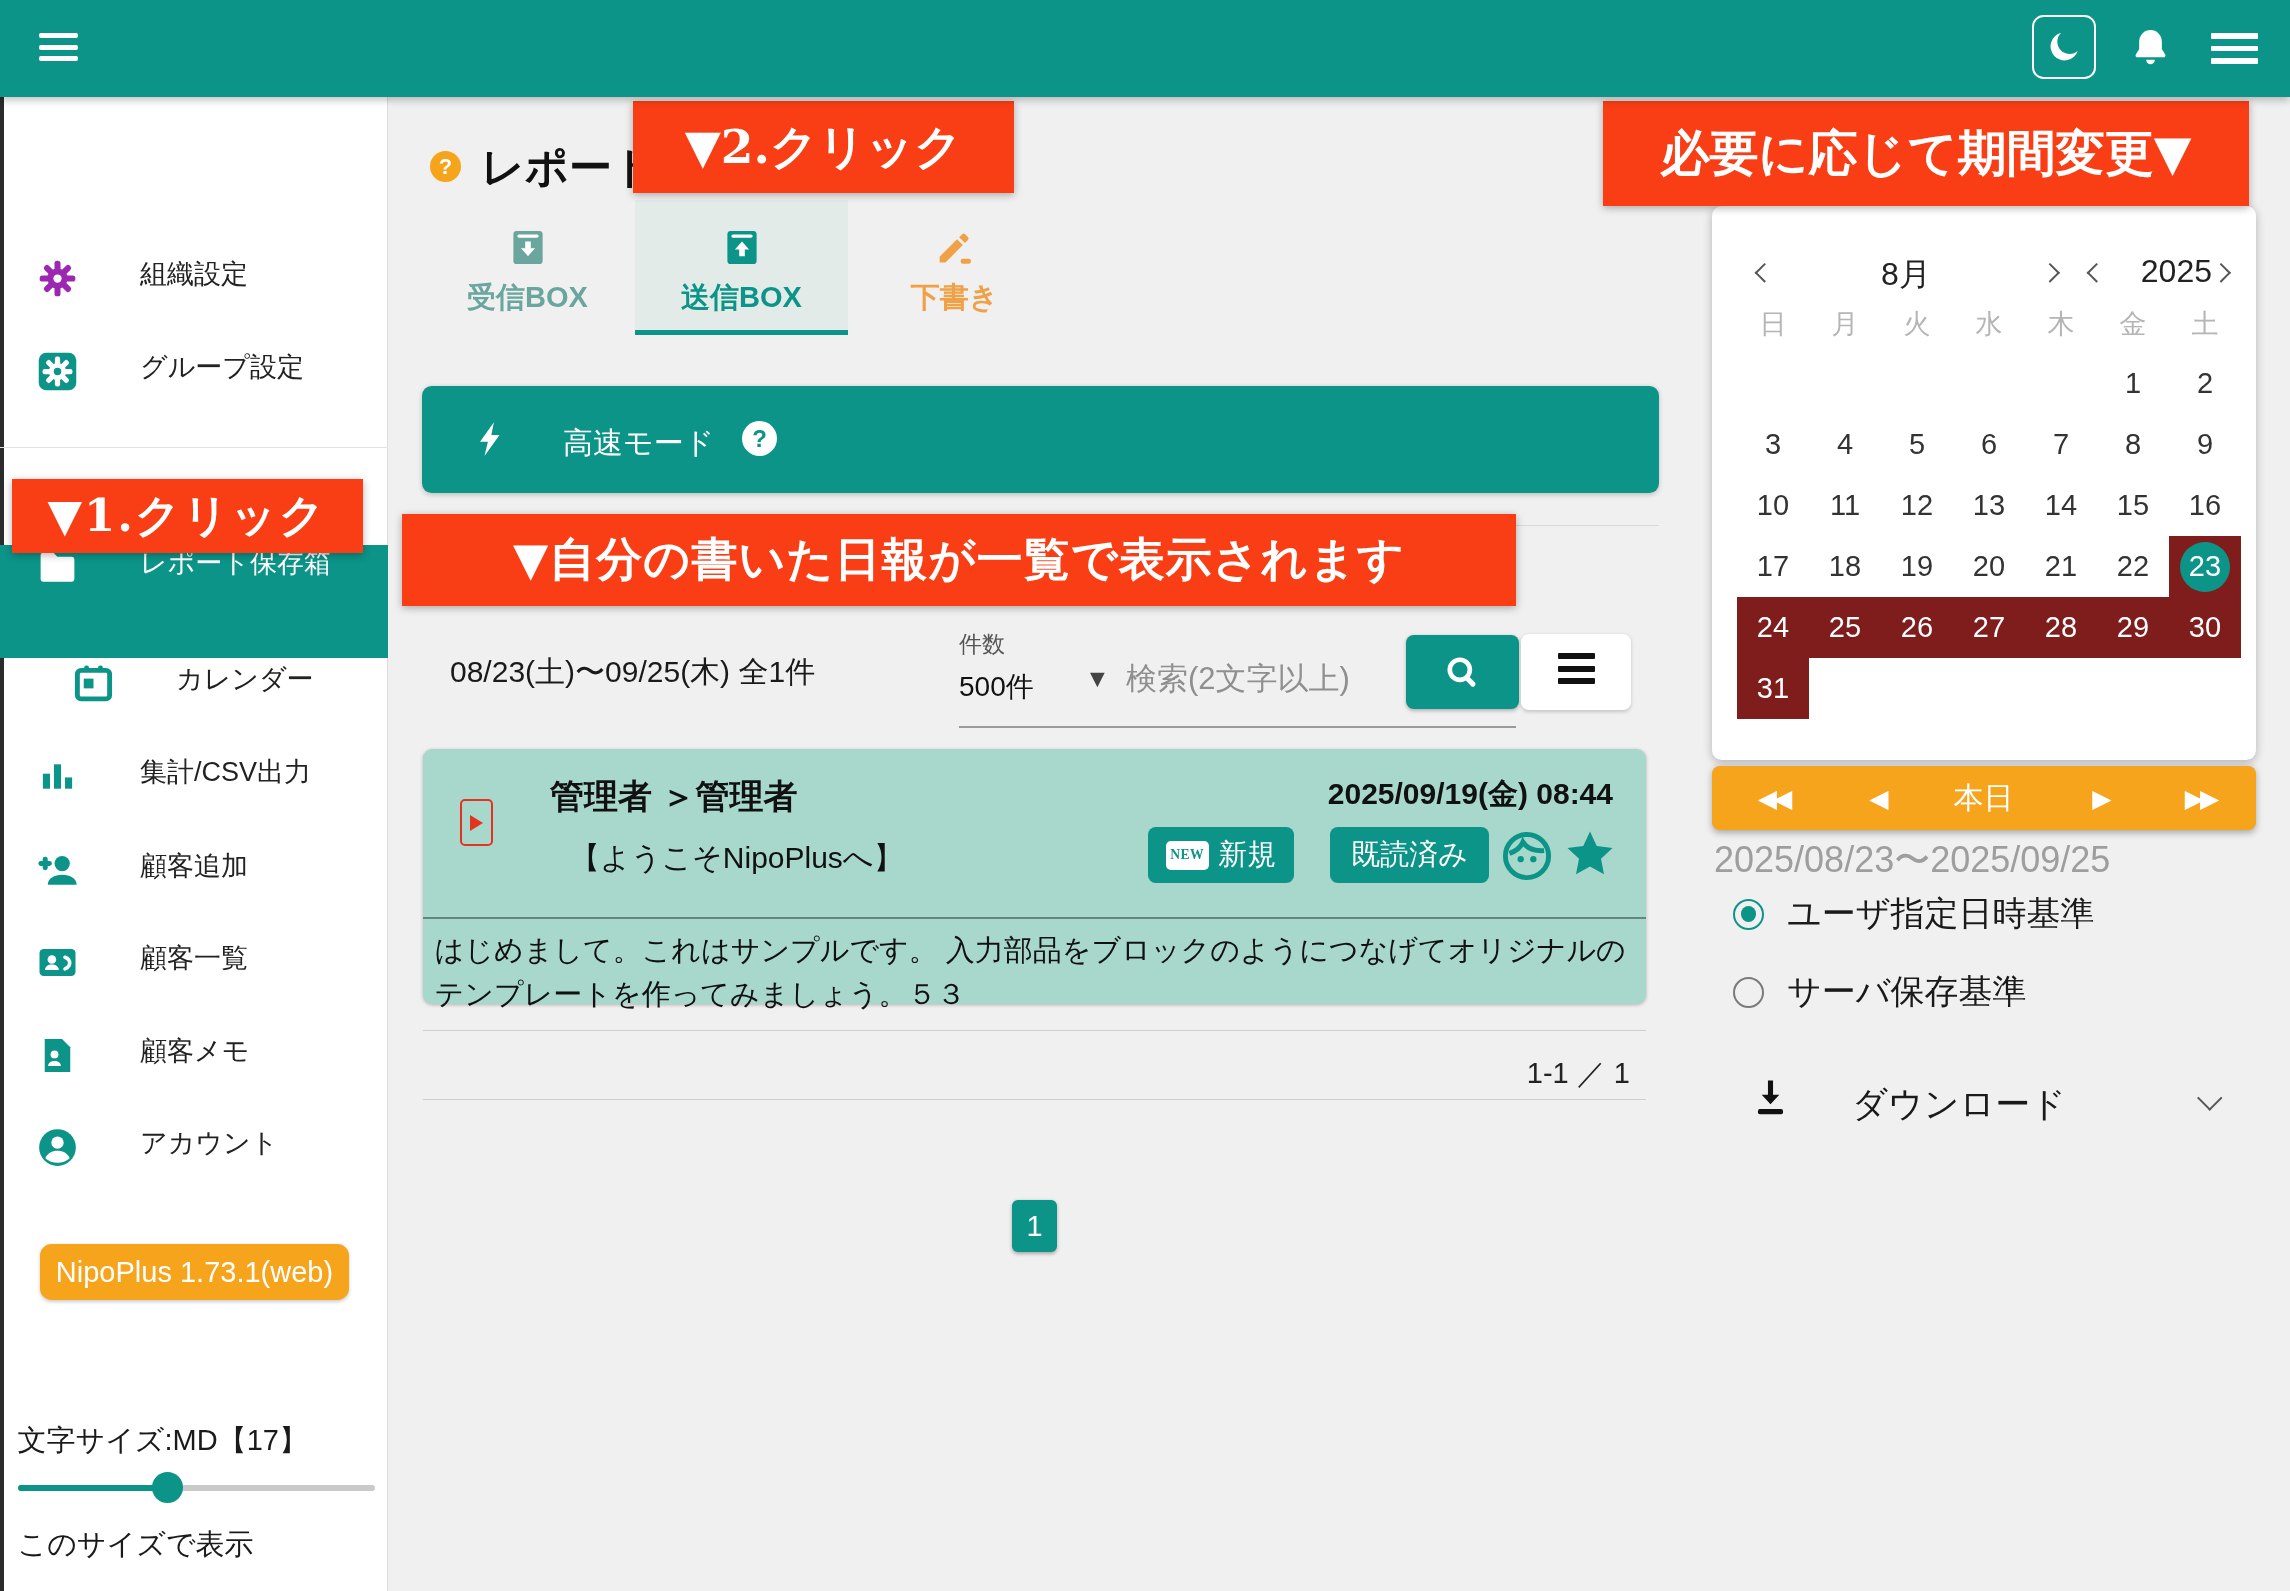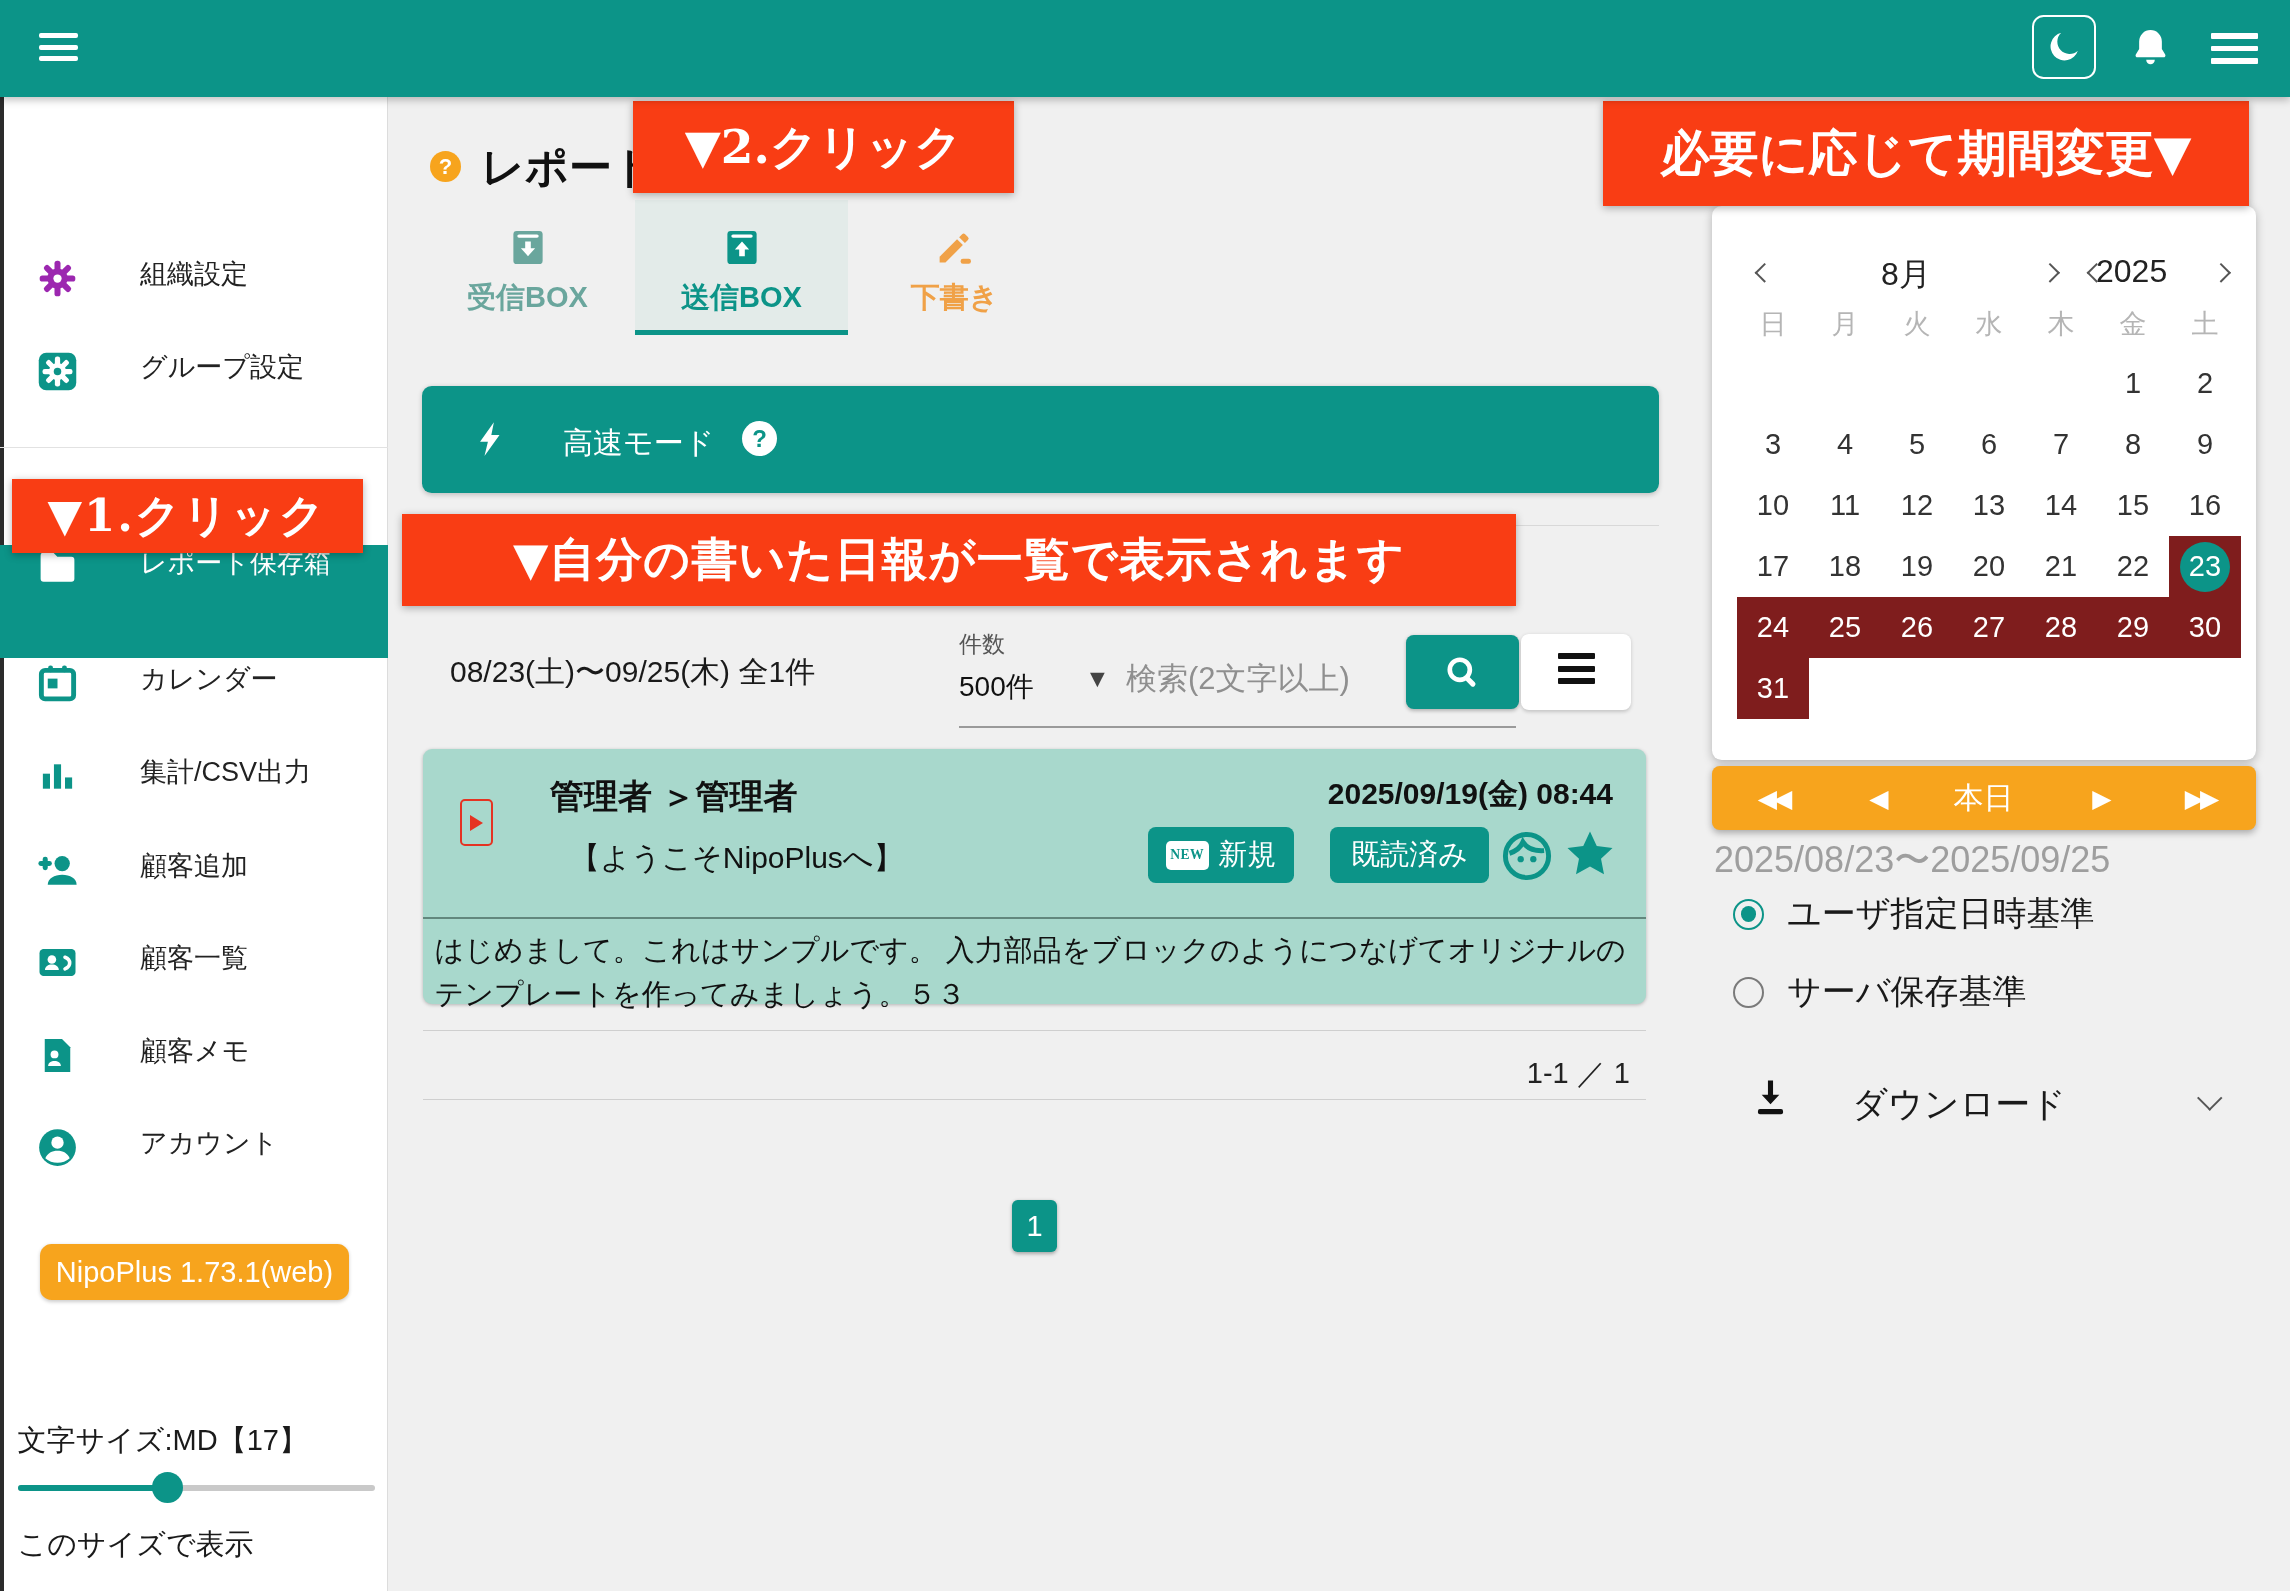--- a/index.html
+++ b/index.html
@@ -84,21 +84,21 @@
   .page-btn { position:absolute; left:1012px; top:1200px; width:45px; height:52px; background:#0c9488; border-radius:5.8px; color:#fff; font-size:29px; display:flex; align-items:center; justify-content:center; box-shadow:0 1.9px 3.9px rgba(0,0,0,.3); cursor:pointer; }
 
   
   .banner-period { position:absolute; left:1603px; top:101px; width:646px; height:105px; font-size:49px; z-index:45; }
   .cal-card { position:absolute; left:1712px; top:206px; width:544px; height:554px; background:#fff; border-radius:9.7px; box-shadow:0 2.9px 9.7px rgba(0,0,0,.25); z-index:10; }
   .chev { display:inline-block; width:13.6px; height:13.6px; border-right:2.9px solid #555; border-bottom:2.9px solid #555; }
   .chev.left { transform:rotate(135deg); }
   .chev.right { transform:rotate(-45deg); }
   .cal-nav-btn { position:absolute; top:49px; width:35px; height:35px; display:flex; align-items:center; justify-content:center; cursor:pointer; }
   .cal-month { position:absolute; left:136px; top:47px; width:116px; text-align:center; font-size:32px; color:#222; }
-  .cal-year { position:absolute; left:384px; top:47px; width:116px; text-align:left; font-size:32px; color:#222; }
+  .cal-year { position:absolute; left:384px; top:47px; width:116px; text-align:right; font-size:32px; color:#222; }
   .cal-weekdays { position:absolute; left:25px; top:97px; display:grid; grid-template-columns:repeat(7,72px); }
   .cal-weekdays div { height:43px; line-height:43px; text-align:center; font-size:27px; color:#b5b5b5; }
   .cal-days { position:absolute; left:25px; top:147px; display:grid; grid-template-columns:repeat(7,72px); grid-auto-rows:61px; }
   .cal-cell { position:relative; display:flex; align-items:center; justify-content:center; font-size:29px; color:#333; cursor:pointer; }
   .cal-cell.range { background:#7f1d1d; color:#fff; }
   .cal-cell.selected .circ { position:absolute; width:50px; height:50px; background:#0c9488; border-radius:50%; left:50%; top:50%; transform:translate(-50%,-50%); display:flex; align-items:center; justify-content:center; color:#fff; }
   .today-bar { position:absolute; left:1712px; top:766px; width:544px; height:64px; background:#f7a41d; border-radius:7.8px; box-shadow:0 2.9px 7.8px rgba(0,0,0,.3); z-index:10; color:#fff; }
   .tb-ctl { position:absolute; top:0; height:64px; display:flex; align-items:center; justify-content:center; font-size:25px; letter-spacing:-3.9px; cursor:pointer; }
   .tb-today { position:absolute; left:223px; top:0; width:97px; height:64px; display:flex; align-items:center; justify-content:center; font-size:30px; letter-spacing:0; cursor:pointer; }
   .range-text { position:absolute; left:1714px; top:836px; font-size:36px; color:#9e9e9e; }
@@ -181,21 +181,21 @@
           <span class="lbl">グループ設定</span>
         </div>
         <div class="side-item selected" style="top: 448px;">
           <span class="icn" style="color: rgb(255, 255, 255);">
             <svg viewBox="0 0 24 24">
               <path fill="currentColor" d="M3 5.6A1.6 1.6 0 014.6 4h5.1l2.2 2.2h7.5A1.6 1.6 0 0121 7.8V18a1.6 1.6 0 01-1.6 1.6H4.6A1.6 1.6 0 013 18z"></path>
             </svg>
           </span>
           <span class="lbl">レポート保存箱</span>
         </div>
-        <div class="side-item" style="top: 564px;">
+        <div class="side-item" style="top: 564px; margin-left: 36px;">
           <span class="icn">
             <svg viewBox="0 0 24 24">
               <rect x="3.4" y="5" width="17.2" height="15.2" rx="2" fill="none" stroke="currentColor" stroke-width="2.6"></rect>
               <rect x="6.8" y="9.4" width="5.2" height="5.2" fill="currentColor"></rect>
               <rect x="7" y="2.4" width="2.6" height="3.6" rx="1.2" fill="currentColor"></rect>
               <rect x="14.4" y="2.4" width="2.6" height="3.6" rx="1.2" fill="currentColor"></rect>
             </svg>
           </span>
           <span class="lbl">カレンダー</span>
         </div>

